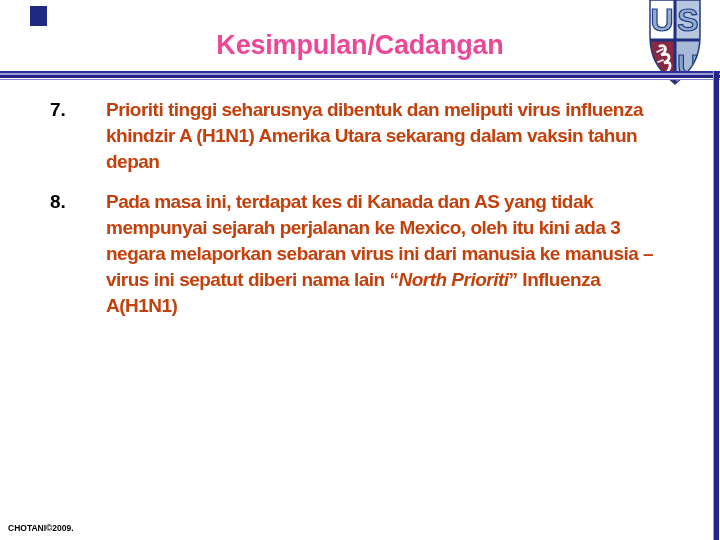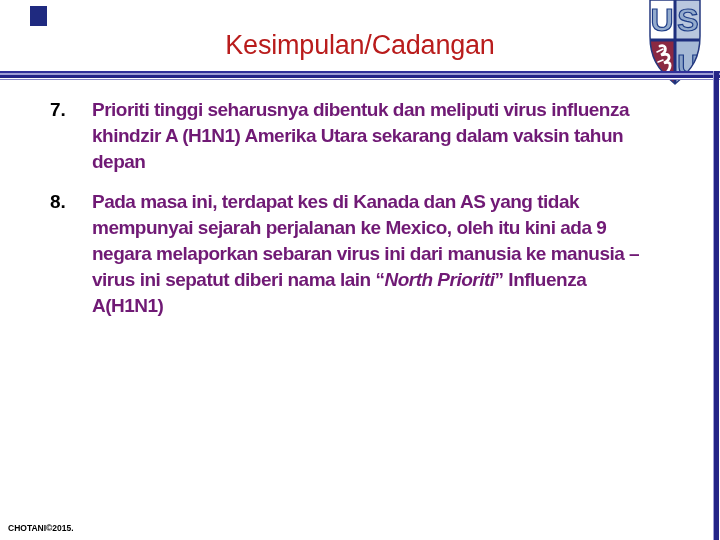--- a/index.html
+++ b/index.html
@@ -20,22 +20,22 @@
     width: 17px; height: 20px;
     background: #1f2a80;
   }
 
   .title {
     position: absolute;
     left: 0; top: 30px;
     width: 720px;
     text-align: center;
     font-size: 27px;
-    font-weight: normal;
-    color: #b91c1c;
+    font-weight: bold;
+    color: #ec4899;
     letter-spacing: -0.2px;
   }
 
   .logo {
     position: absolute;
     left: 648px; top: 0;
     width: 54px; height: 85px;
   }
 
   .divider {
@@ -76,21 +76,22 @@
     line-height: 26px;
     color: #000;
   }
 
   .txt {
     width: 565px;
     font-size: 19px;
     font-weight: bold;
     line-height: 26px;
     letter-spacing: -0.5px;
-    color: #701a75;
+    color: #c2410c;
+    margin-left: 14px;
   }
 
   .txt em { font-style: italic; font-weight: bold; }
 
   .footer {
     position: absolute;
     left: 8px; top: 523px;
     font-size: 8.5px;
     font-weight: bold;
     color: #000;
@@ -139,20 +140,20 @@
 
   <div class="content">
 
     <div class="item">
       <div class="num">7.</div>
       <div class="txt">Prioriti tinggi seharusnya dibentuk dan meliputi virus influenza khindzir A (H1N1) Amerika Utara sekarang dalam vaksin tahun depan</div>
     </div>
 
     <div class="item">
       <div class="num">8.</div>
-      <div class="txt"><span>Pada masa ini, terdapat kes di Kanada dan AS yang tidak mempunyai sejarah perjalanan ke Mexico, oleh itu kini ada 9 negara melaporkan sebaran virus ini dari manusia ke manusia – virus ini sepatut diberi nama lain “</span><em>North Prioriti</em><span>” Influenza A(H1N1)</span></div>
+      <div class="txt"><span>Pada masa ini, terdapat kes di Kanada dan AS yang tidak mempunyai sejarah perjalanan ke Mexico, oleh itu kini ada 3 negara melaporkan sebaran virus ini dari manusia ke manusia – virus ini sepatut diberi nama lain “</span><em>North Prioriti</em><span>” Influenza A(H1N1)</span></div>
     </div>
 
   </div>
 
-  <div class="footer">CHOTANI©2015.</div>
+  <div class="footer">CHOTANI©2009.</div>
 
 </div>
 
 </body></html>

